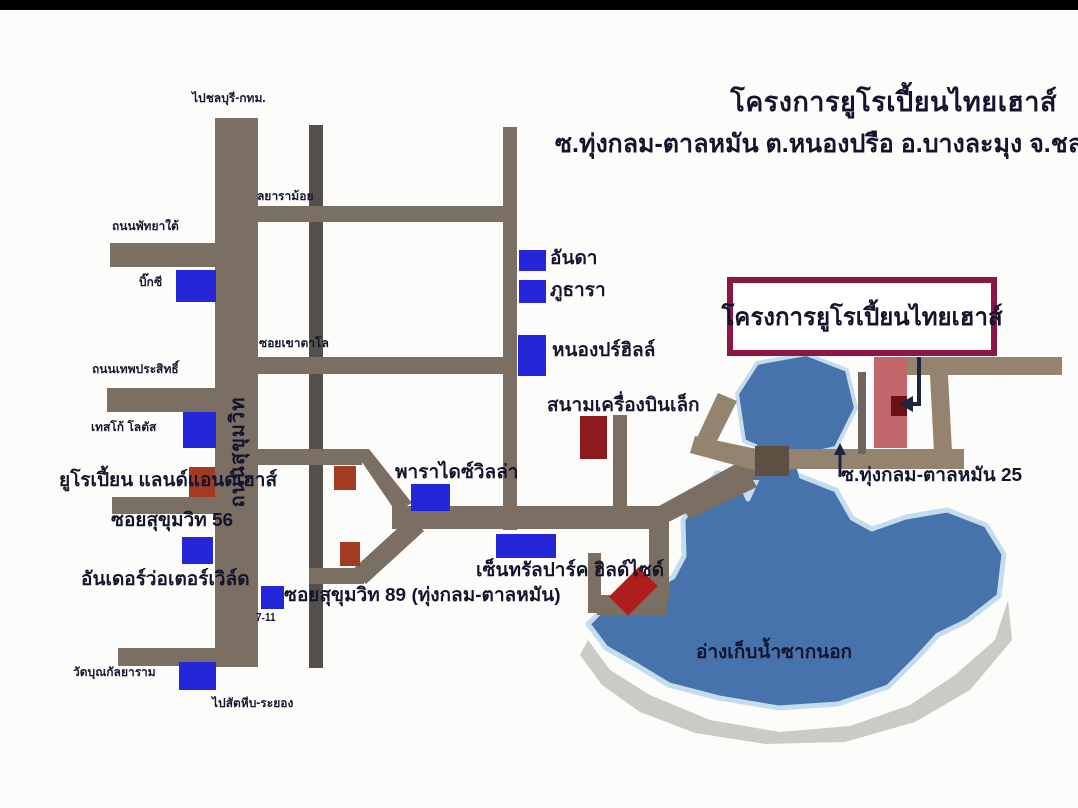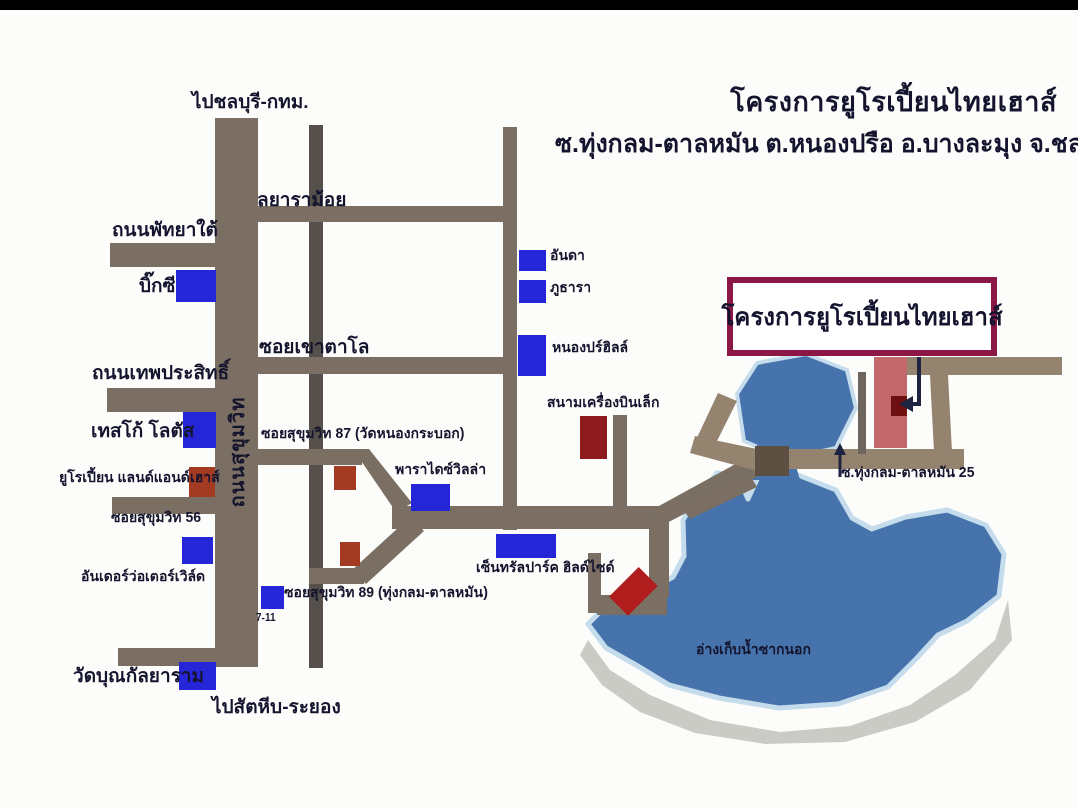--- a/index.html
+++ b/index.html
@@ -1,21 +1,21 @@
 <!DOCTYPE html>
 <html><head>
 <meta charset="utf-8">
 <style>
   html,body{margin:0;padding:0;background:#e9e9e7;}
   #stage{position:relative;width:1078px;height:808px;background:#fcfcfa;overflow:hidden;
          font-family:"Liberation Sans",sans-serif;}
   #topbar{position:absolute;left:0;top:0;width:1078px;height:10px;}
   svg{position:absolute;left:0;top:0;}
   .lbl{position:absolute;font-weight:700;color:#14142e;white-space:nowrap;line-height:1.1;}
-  .fs15{font-size:10px}.fs17{font-size:14px}.fs19{font-size:19px}
+  .fs15{font-size:10px}.fs17{font-size:19px}.fs19{font-size:12px}
   .hdr1{font-size:27px;letter-spacing:.5px}
   .hdr2{font-size:25px}
   .hdr-wrap{position:absolute;left:555px;top:80px;width:502px;text-align:right;}
   .hdr-wrap div{font-weight:700;color:#14142e;white-space:nowrap;}
   #project-box{position:absolute;left:727px;top:277px;width:258px;height:67px;
                border:6px solid #8c1747;background:#ffffff;display:flex;
                align-items:center;justify-content:center;}
   #project-box span{font-size:24px;font-weight:700;color:#14142e;white-space:nowrap;}
   .vtext{transform:translate(-50%,-50%) rotate(-90deg);transform-origin:center;
          font-size:20px;letter-spacing:1px;}
@@ -102,21 +102,20 @@
   </div>
 
   <div class="lbl fs19" style="left:192px;top:92px">ไปชลบุรี-กทม.</div>
   <div class="lbl fs19" style="left:257px;top:190px">ลยาราม้อย</div>
   <div class="lbl fs19" style="left:112px;top:220px">ถนนพัทยาใต้</div>
   <div class="lbl fs19" style="left:139px;top:276px">บิ๊กซี</div>
   <div class="lbl fs19" style="left:259px;top:337px">ซอยเขาตาโล</div>
   <div class="lbl fs19" style="left:92px;top:363px">ถนนเทพประสิทธิ์</div>
   <div class="lbl fs19" style="left:91px;top:421px">เทสโก้ โลตัส</div>
   <div class="lbl vtext" style="left:237px;top:452px">ถนนสุขุมวิท</div>
-  <div class="lbl fs17" style="left:261px;top:426px">ซอยสุขุมวิท 87 (วัดหนองกระบอก)</div>
   <div class="lbl fs17" style="left:59px;top:470px">ยูโรเปี้ยน แลนด์แอนด์เฮาส์</div>
   <div class="lbl fs17" style="left:111px;top:510px">ซอยสุขุมวิท 56</div>
   <div class="lbl fs17" style="left:81px;top:569px">อันเดอร์ว่อเตอร์เวิล์ด</div>
   <div class="lbl fs17" style="left:284px;top:585px">ซอยสุขุมวิท 89 (ทุ่งกลม-ตาลหมัน)</div>
   <div class="lbl fs15" style="left:256px;top:612px">7-11</div>
   <div class="lbl fs19" style="left:73px;top:666px">วัดบุณกัลยาราม</div>
   <div class="lbl fs19" style="left:212px;top:697px">ไปสัตหีบ-ระยอง</div>
   <div class="lbl fs17" style="left:395px;top:462px">พาราไดซ์วิลล่า</div>
   <div class="lbl fs17" style="left:550px;top:248px">อันดา</div>
   <div class="lbl fs17" style="left:550px;top:280px">ภูธารา</div>

